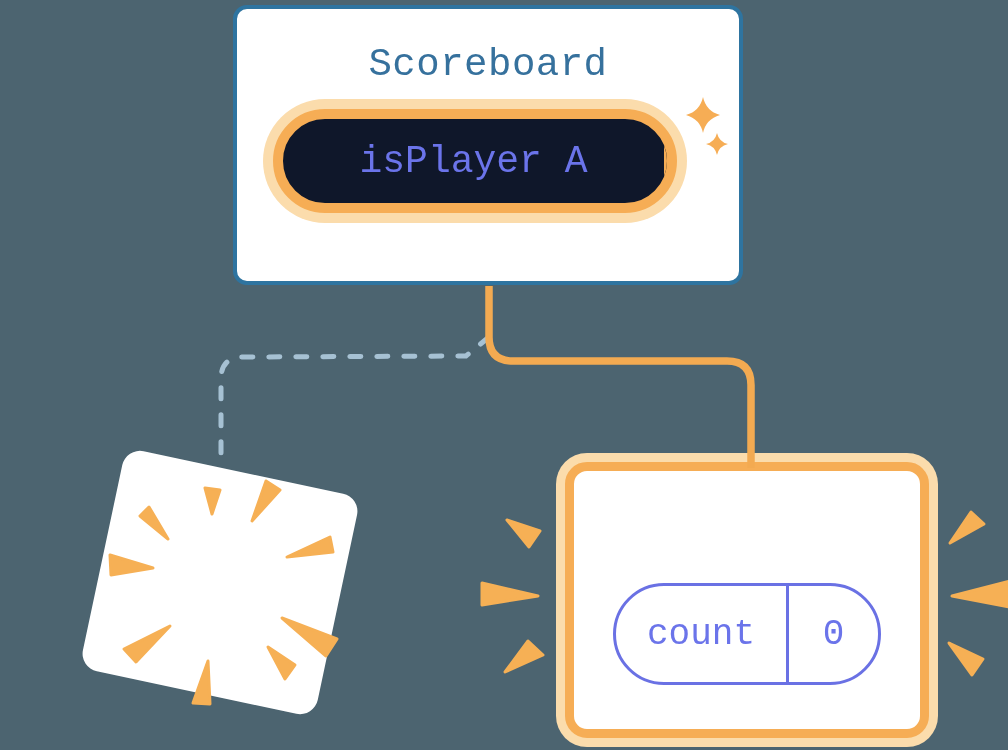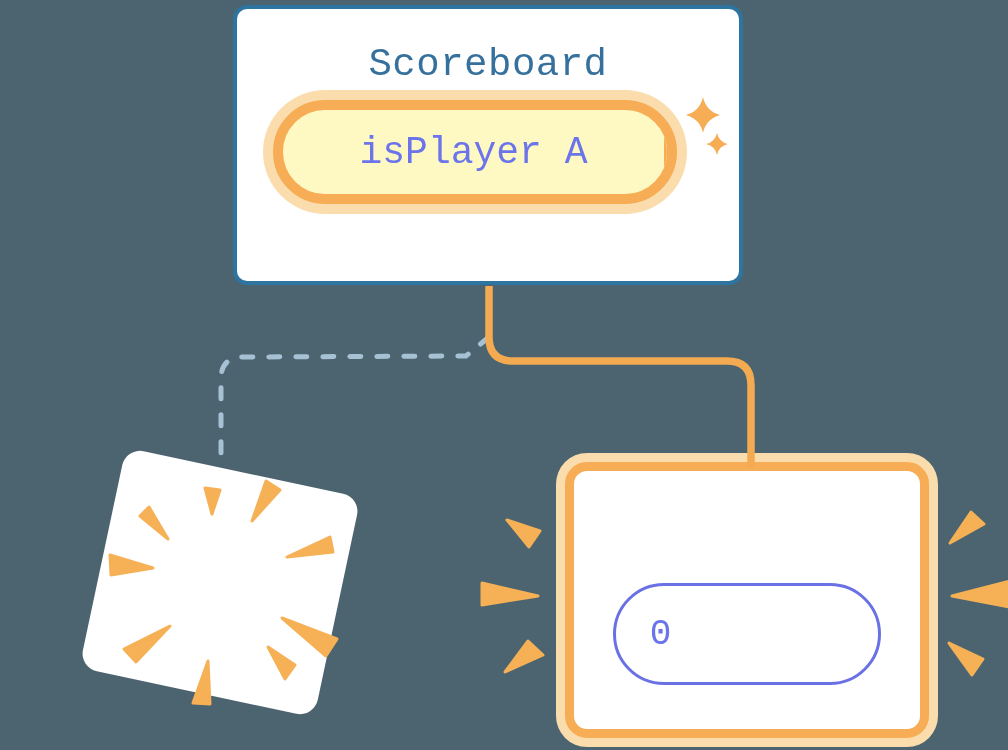--- a/index.html
+++ b/index.html
@@ -21,22 +21,22 @@
     border:4px solid #2E74A0;border-radius:14px;
   }
   .card-title{
     position:absolute;left:0;right:0;text-align:center;
     color:#36719D;font-weight:500;letter-spacing:.5px;
   }
   .scoreboard-title{top:34px;font-size:39px;}
 
   
   .state-pill-orange{
-    position:absolute;left:36px;top:91px;width:404px;height:104px;
-    box-sizing:border-box;background:#fef9c3;
+    position:absolute;left:36px;top:100px;width:404px;height:104px;
+    box-sizing:border-box;background:#0f172a;
     border:10px solid #F6AD55;border-radius:60px;
     box-shadow:0 0 0 10px #FBDCAC;
     display:flex;overflow:hidden;
   }
   .pill-cell{display:flex;align-items:center;justify-content:center;box-sizing:border-box;}
   .state-pill-orange .pill-key{flex:1;border-right:3px solid #F6AD55;font-size:38px;color:#6B74EA;}
   .state-pill-orange .pill-value{width:140px;font-size:38px;font-weight:700;color:#5A62D8;}
 
   .sparkles{position:absolute;left:433px;top:77px;overflow:visible;}
 
@@ -109,20 +109,21 @@
       <g fill="#F6AD55">
         <path d="M33 11 Q36 25 50 29 Q36 33 33 47 Q30 33 16 29 Q30 25 33 11 Z"></path>
         <path d="M47 47 Q49 56 58 58 Q49 60 47 69 Q45 60 36 58 Q45 56 47 47 Z"></path>
       </g>
     </svg>
   </div>
 
   <div class="card counter-card z2">
 
     <div class="state-pill-indigo">
+      <div class="pill-cell pill-key">count</div>
       <div class="pill-cell pill-value">0</div>
     </div>
   </div>
 
   <svg class="layer z3" width="1008" height="750" viewBox="0 0 1008 750">
     <path d="M 489 286 L 489 337 Q 489 361 513 361 L 727 361 Q 751 361 751 385 L 751 468" fill="none" stroke="#F3AA51" stroke-width="7.5"></path>
   </svg>
 
 </div>
 

